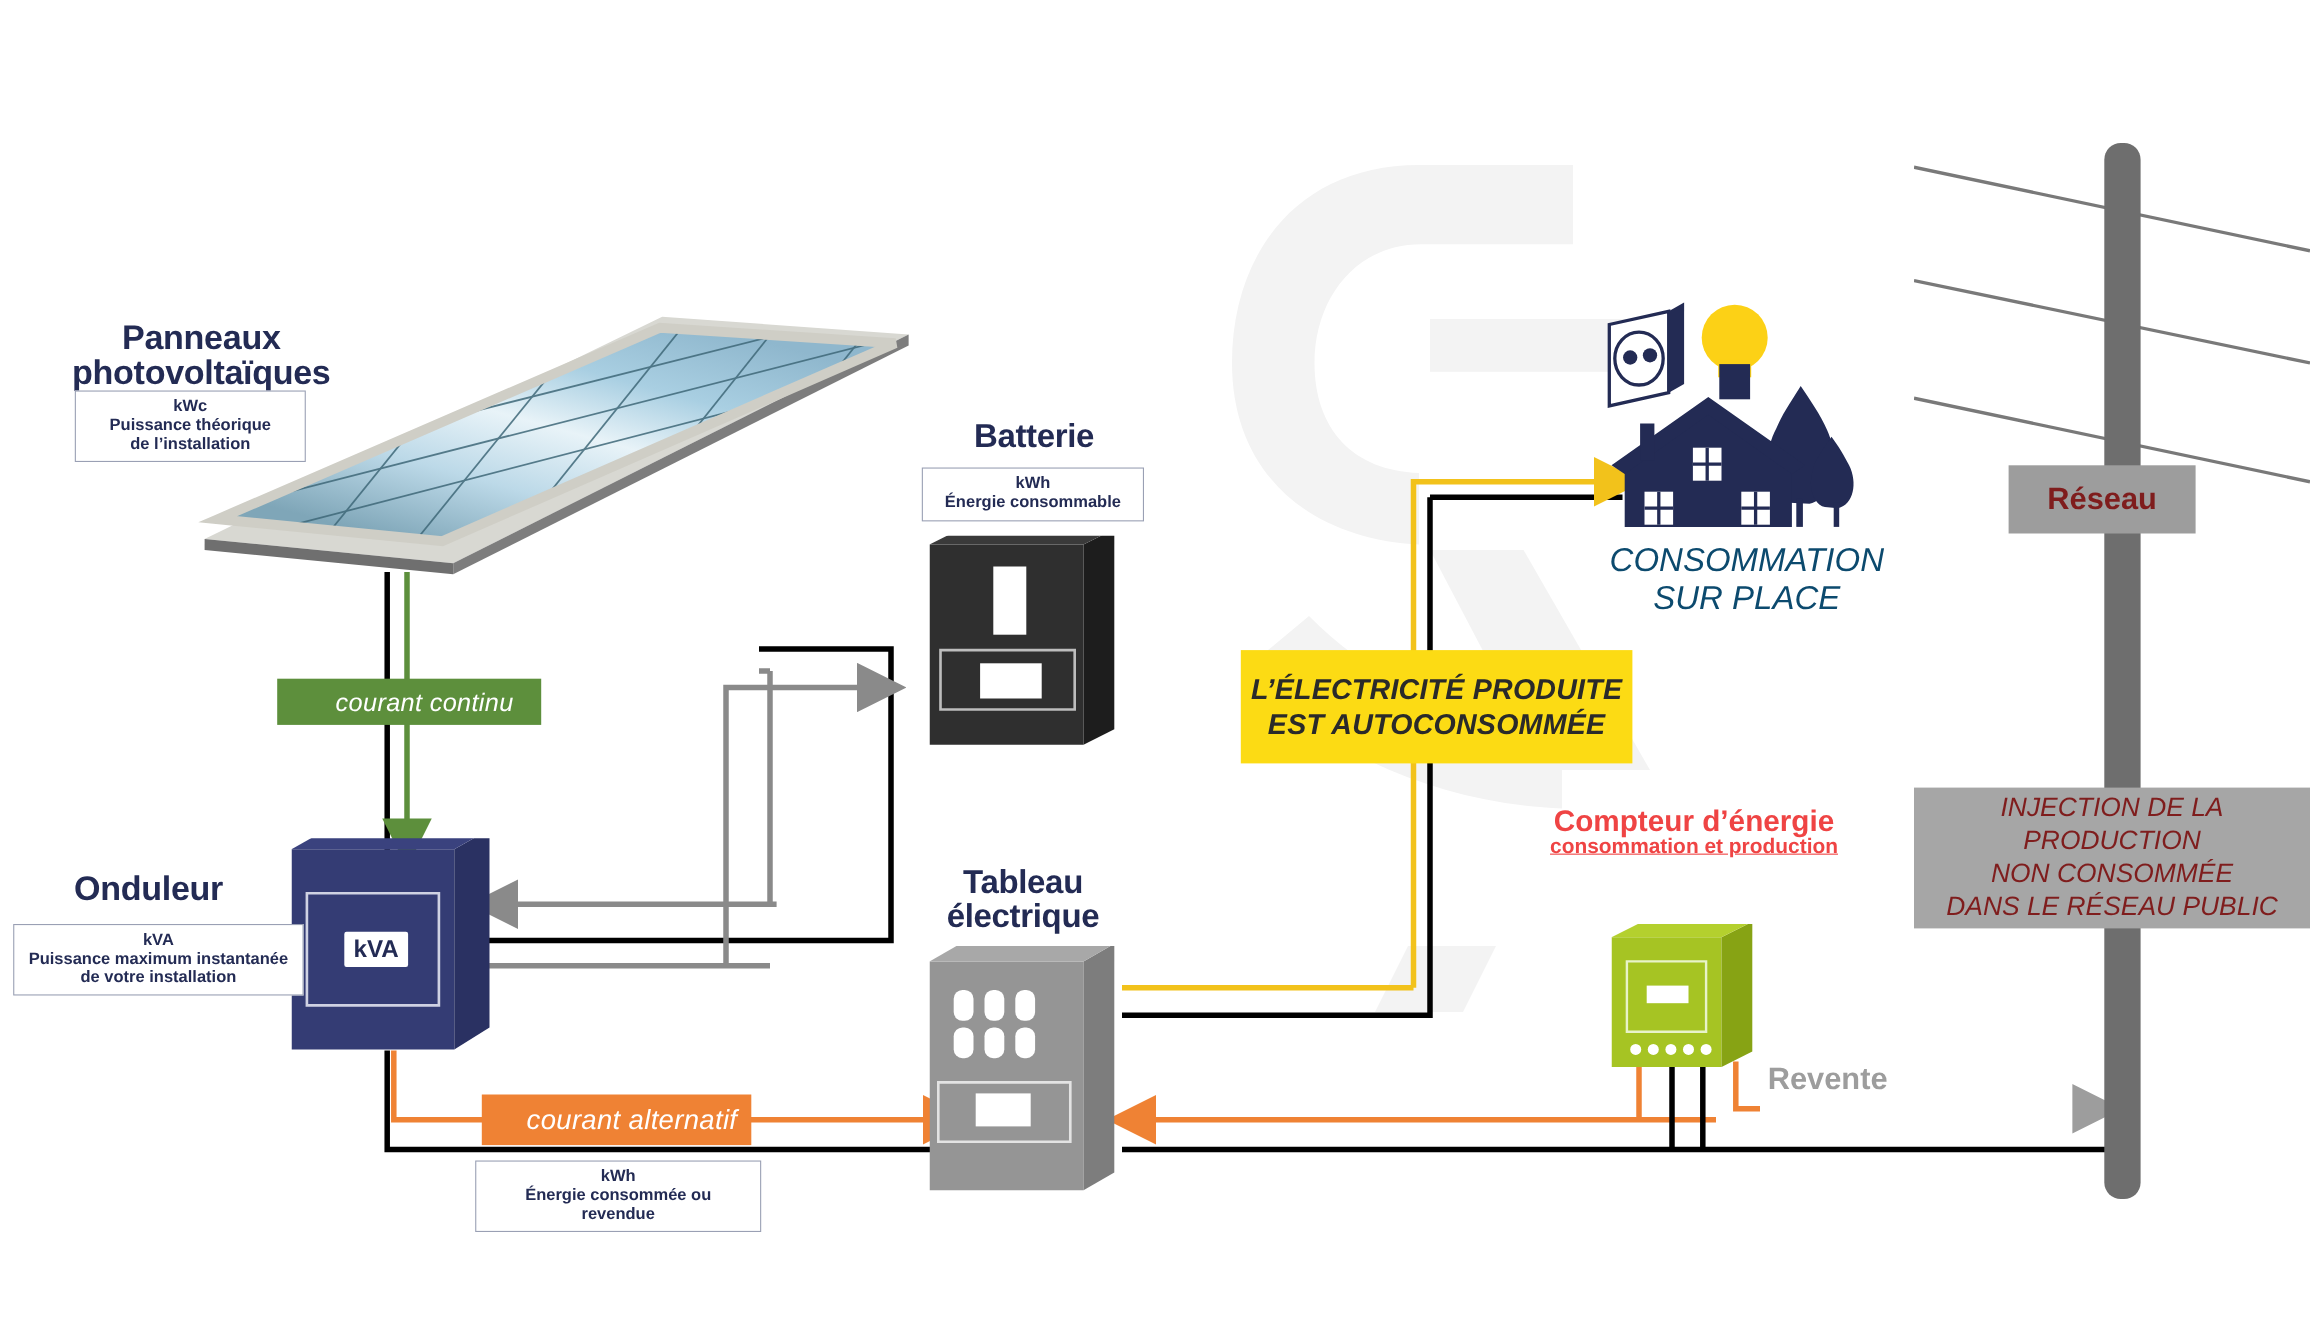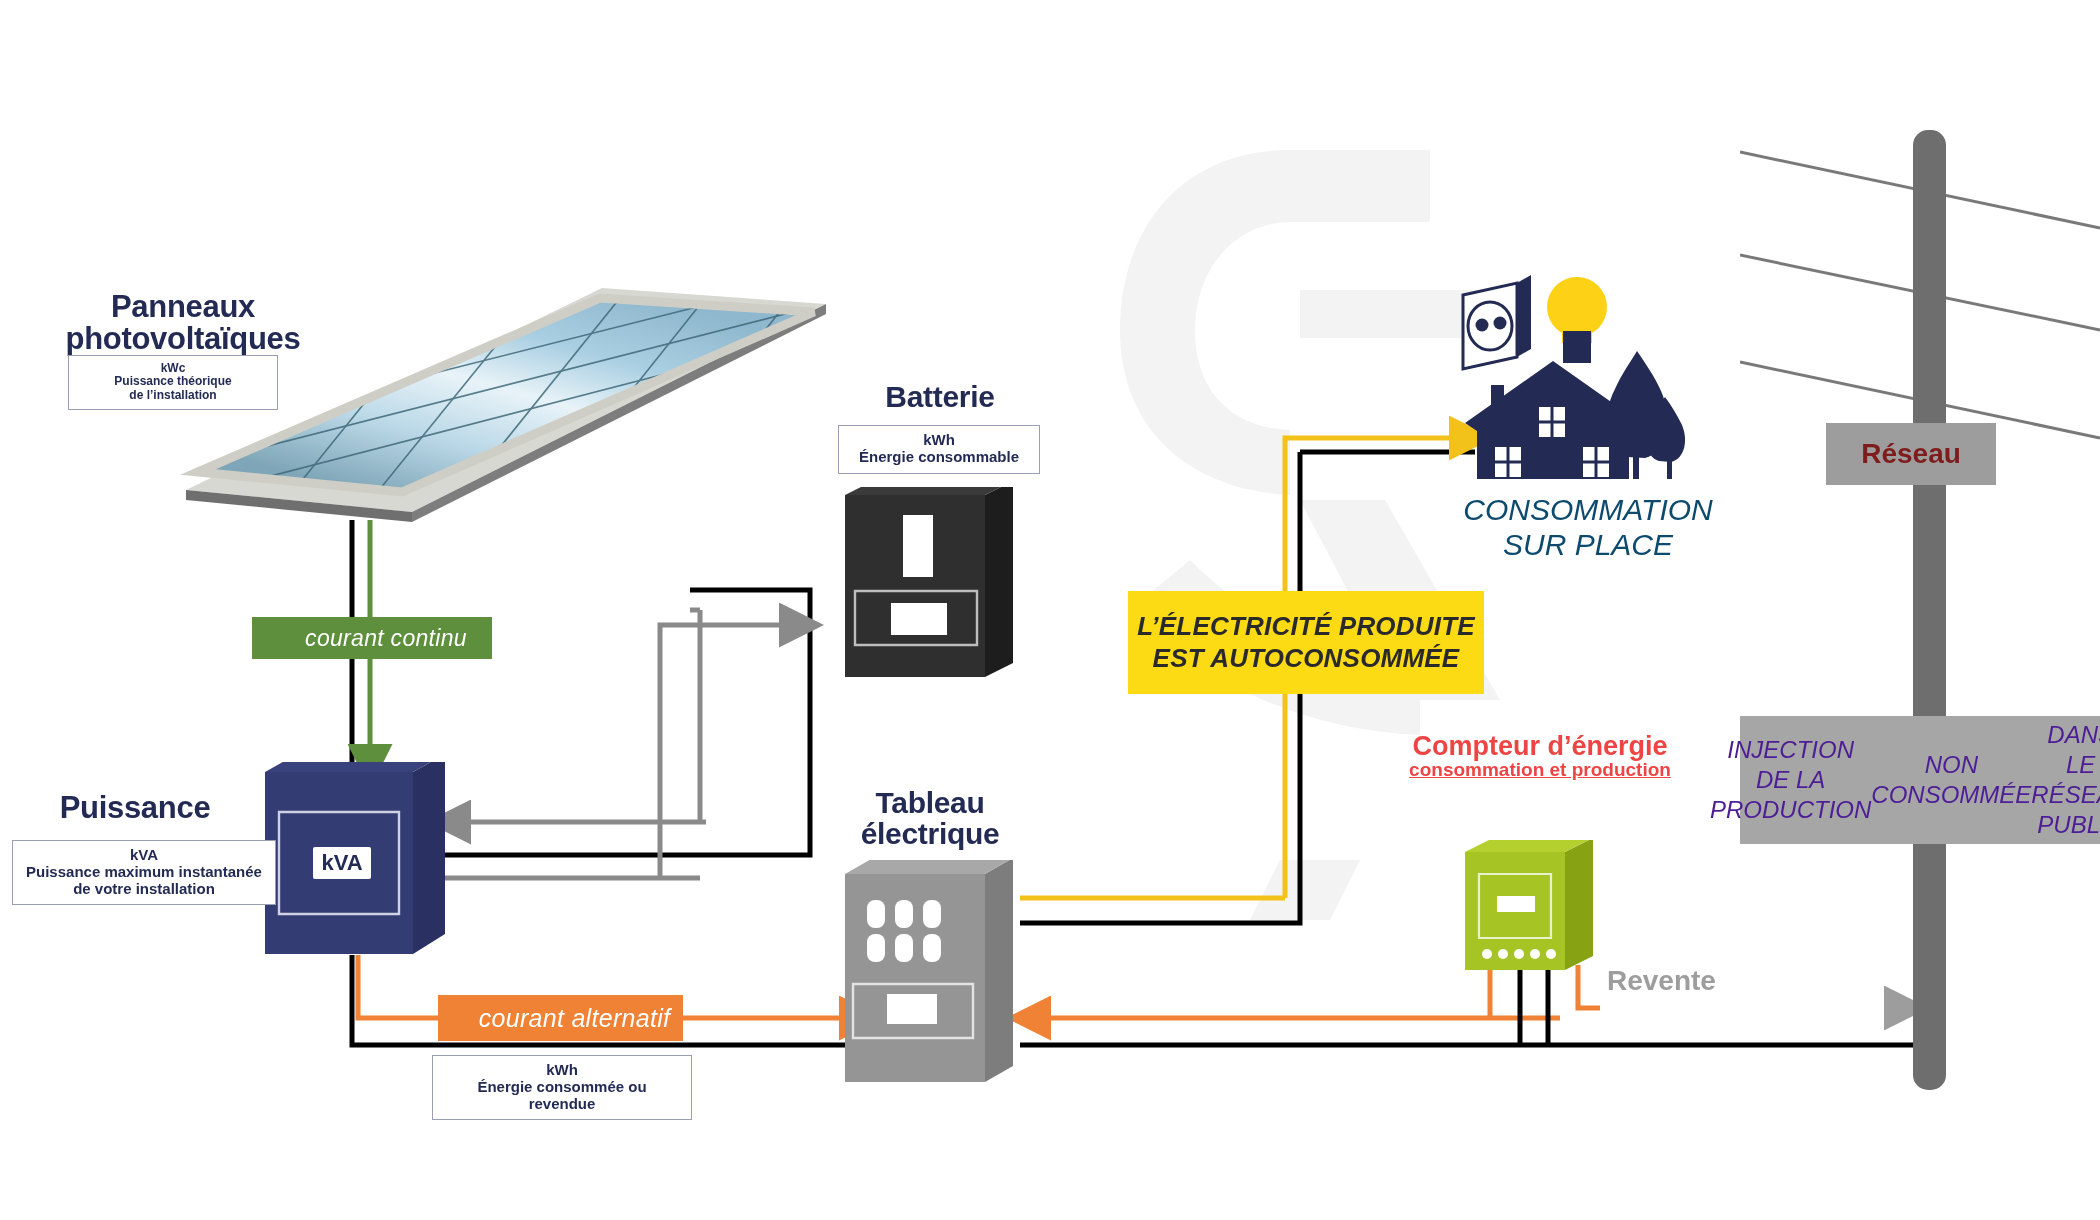--- a/index.html
+++ b/index.html
@@ -25,22 +25,22 @@
   .pill-ac{background:#ef8234;}
 
   
   .callout{background:#fcdb14;color:#2a2a2a;font-style:italic;font-weight:bold;
            display:flex;flex-direction:column;align-items:center;
            justify-content:center;line-height:1.22;letter-spacing:0.2px;}
 
   
   .grey-sign{background:#9d9d9d;color:#7f1d1d;font-weight:bold;
              display:flex;align-items:center;justify-content:center;}
-  .grey-note{background:#a6a6a6;color:#4c1d95;font-style:italic;
-             display:flex;flex-direction:row;align-items:center;
+  .grey-note{background:#a6a6a6;color:#7f1d1d;font-style:italic;
+             display:flex;flex-direction:column;align-items:center;
              justify-content:center;line-height:1.25;text-align:center;}
 
   .italic-cap{font-style:italic;color:#0c4a6e;text-align:center;
               line-height:1.18;}
   .revente{color:#9d9d9d;font-weight:bold;}
   .watermark{position:absolute;}
 </style>
 </head>
 <body>
 
@@ -147,21 +147,21 @@
       <line x1="446" y1="284" x2="658" y2="16"></line>
       <line x1="528" y1="290" x2="740" y2="20"></line>
     </g>
     <polygon points="48,212 450,38 664,52 252,232" fill="none" stroke="#cfcec6" stroke-width="9"></polygon>
   </svg>
 
   <div class="abs title" style="left:58px;top:291px;width:250px;font-size:31px;">
     <div>Panneaux</div>
     <div>photovoltaïques</div>
   </div>
-  <div class="abs infobox" style="left:68px;top:355px;width:188px;font-size:12px;">
+  <div class="abs infobox" style="left:68px;top:355px;width:188px;font-size:15px;">
     <div class="unit">kWc</div>
     <div class="desc">Puissance théorique</div>
     <div class="desc">de l’installation</div>
   </div>
 
   <div class="abs pill pill-dc" style="left:252px;top:617px;width:212px;height:42px;font-size:23px;">
     <span>courant continu</span>
   </div>
 
   <svg class="abs" style="left:265px;top:762px;" width="185" height="200">
@@ -170,21 +170,21 @@
     <polygon points="0,10 32,-8 180,-8 148,10" fill="#3a427e"></polygon>
     <polygon points="14,50 134,50 134,152 14,152" fill="none" stroke="#cfd2e3" stroke-width="2.4"></polygon>
     <rect x="48" y="85" width="58" height="32" rx="2" fill="#ffffff"></rect>
   </svg>
   <div class="abs" style="left:313px;top:847px;width:58px;height:32px;display:flex;align-items:center;
               justify-content:center;font-size:22px;font-weight:bold;color:#232b54;">
     <span>kVA</span>
   </div>
 
   <div class="abs title" style="left:20px;top:792px;width:230px;font-size:31px;">
-    <span>Puissance</span>
+    <span>Onduleur</span>
   </div>
   <div class="abs infobox" style="left:12px;top:840px;width:242px;font-size:15px;">
     <div class="unit">kVA</div>
     <div class="desc">Puissance maximum instantanée</div>
     <div class="desc">de votre installation</div>
   </div>
 
   <svg class="abs" style="left:845px;top:487px;" width="180" height="215">
     <polygon points="0,8 140,8 140,190 0,190" fill="#2f2f2f"></polygon>
     <polygon points="140,8 168,-6 168,176 140,190" fill="#1d1d1d"></polygon>

